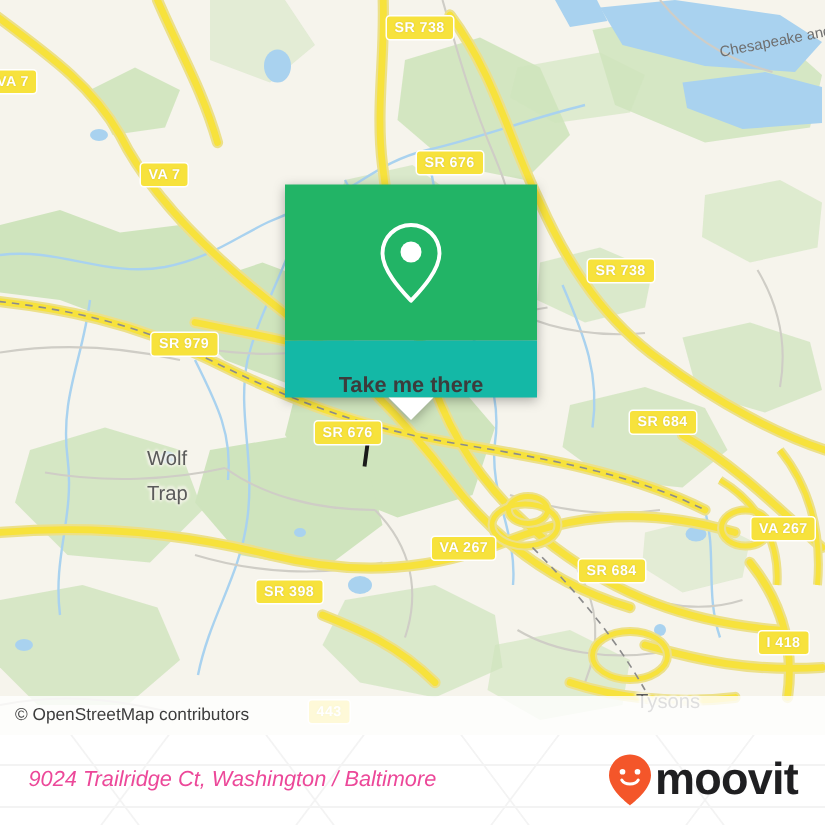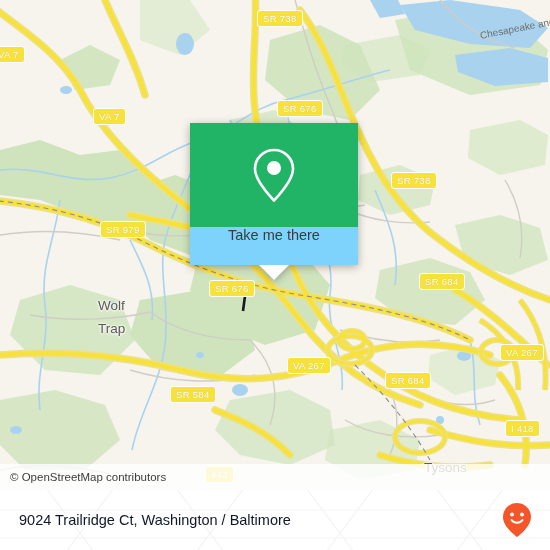--- a/index.html
+++ b/index.html
@@ -30,21 +30,21 @@
   #map svg { display: block; }
 
   
   .shield {
     position: absolute;
     background: #f7e23c;
     border: 1.5px solid #ffffff;
     border-radius: 3px;
     color: #ffffff;
     font-size: 9.5px;
-    font-weight: normal;
+    font-weight: bold;
     line-height: 13px;
     height: 13px;
     padding: 1px 5px 1px 5px;
     white-space: nowrap;
     letter-spacing: 0.3px;
     text-shadow: 0 0 1px rgba(140,120,20,.35);
     box-sizing: content-box;
   }
 
   
@@ -79,24 +79,25 @@
   }
   #popup-image {
     height: 104px;
     background: #22b466;
     display: flex;
     align-items: center;
     justify-content: center;
   }
   #popup-footer {
     height: 38px;
-    background: #7dd3fc;
+    background: #14b8a6;
     display: flex;
-    align-items: flex-start;
+    align-items: flex-end;
     justify-content: center;
+    font-weight: bold;
   }
   #popup-label {
     color: #3c3c3c;
     font-size: 14.5px;
   }
   #popup-tail {
     position: absolute;
     left: 50%;
     top: 142px;
     margin-left: -15px;
@@ -138,22 +139,23 @@
     left: 0; top: 0;
     width: 550px; height: 60px;
     opacity: 0.55;
   }
   #footer-address {
     position: absolute;
     left: 19px;
     top: 50%;
     transform: translateY(-50%);
     font-size: 14.5px;
-    color: #0f172a;
+    color: #ec4899;
     white-space: nowrap;
+    font-style: italic;
   }
   #brand {
     position: absolute;
     right: 18px;
     top: 50%;
     transform: translateY(-50%);
     display: flex;
     align-items: center;
   }
   #brand-word {
@@ -307,21 +309,21 @@
         <div class="shield" style="left: -8px; top: 46px;">VA 7</div>
         <div class="shield" style="left: 277px; top: 100px;">SR 676</div>
         <div class="shield" style="left: 93px; top: 108px;">VA 7</div>
         <div class="shield" style="left: 391px; top: 172px;">SR 738</div>
         <div class="shield" style="left: 100px; top: 221px;">SR 979</div>
         <div class="shield" style="left: 209px; top: 280px;">SR 676</div>
         <div class="shield" style="left: 419px; top: 273px;">SR 684</div>
         <div class="shield" style="left: 287px; top: 357px;">VA 267</div>
         <div class="shield" style="left: 500px; top: 344px;">VA 267</div>
         <div class="shield" style="left: 385px; top: 372px;">SR 684</div>
-        <div class="shield" style="left: 170px; top: 386px;">SR 584</div>
+        <div class="shield" style="left: 170px; top: 386px;">SR 398</div>
         <div class="shield" style="left: 505px; top: 420px;">I 418</div>
         <div class="shield" style="left: 205px; top: 466px;">443</div>
       </div>
 
     <div id="places">
         <div class="place big" style="left: 98px; top: 294px;">Wolf
 Trap</div>
         <div class="place big" style="left: 408px; top: 456px; margin-left: 16px;">Tysons</div>
       </div>
 
@@ -365,16 +367,17 @@
 
     <span id="footer-address">9024 Trailridge Ct, Washington / Baltimore</span>
 
     <div id="brand">
       <svg width="30" height="36" viewBox="0 0 30 36">
         <path d="M15 1 C7.3 1 1 7.2 1 14.9 C1 24.2 12.2 32.6 15 35 C17.8 32.6 29 24.2 29 14.9 C29 7.2 22.7 1 15 1 Z" fill="#f4562a"></path>
         <circle cx="10" cy="12.5" r="1.9" fill="#ffffff"></circle>
         <circle cx="20" cy="12.5" r="1.9" fill="#ffffff"></circle>
         <path d="M9.5 18 C11.5 21.5 18.5 21.5 20.5 18" fill="none" stroke="#ffffff" stroke-width="2" stroke-linecap="round"></path>
       </svg>
+      <span id="brand-word">moovit</span>
     </div>
   </div>
 
 </div>
 
 </body></html>

